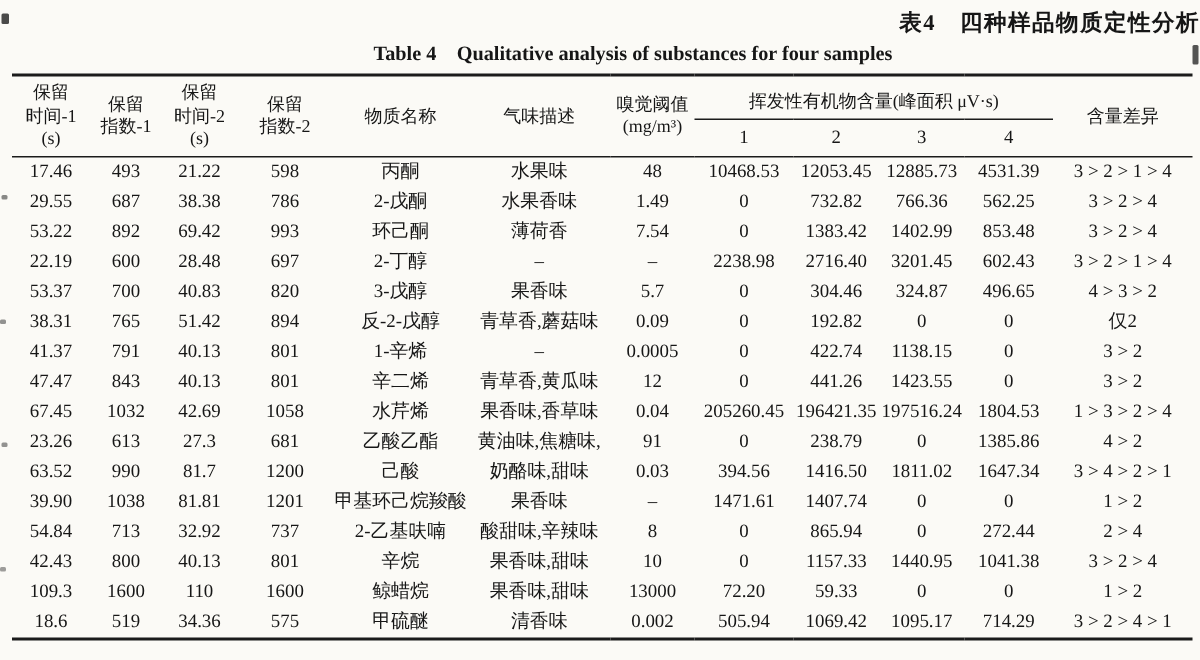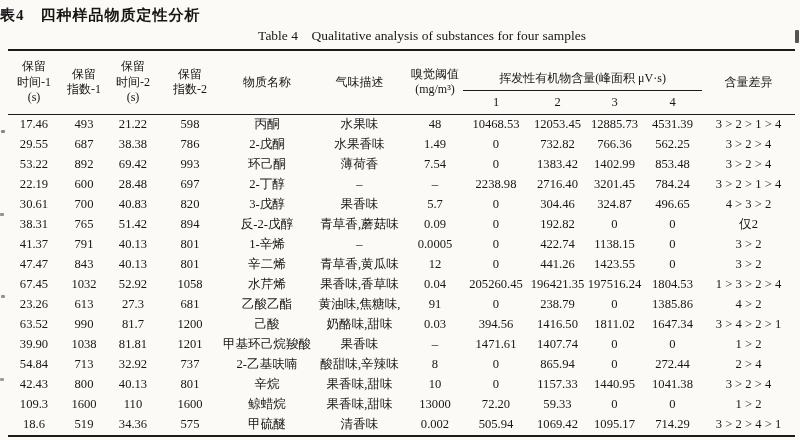--- a/index.html
+++ b/index.html
@@ -7,30 +7,30 @@
     width: 800px; height: 440px;
     background: #fbfaf6;
     font-family: "Liberation Serif", "DejaVu Serif", serif;
     color: #161616;
     overflow: hidden;
   }
   .page { position: relative; width: 800px; height: 440px; }
 
   .title-zh {
     padding-top: 6px;
-    text-align: left;
+    text-align: right;
     font-size: 15px;
     font-weight: 700;
     letter-spacing: 1px;
   }
   .title-en {
     margin-top: 3px;
     text-align: center;
     font-size: 13.5px;
-    font-weight: 400;
+    font-weight: 700;
     padding-left: 44px;
   }
 
   table.main {
     border-collapse: collapse;
     table-layout: fixed;
     width: 787px;
     margin: 5px 0 0 8px;
     border-top: 2.3px solid #1b1b1b;
     border-bottom: 2.6px solid #1b1b1b;
@@ -40,21 +40,21 @@
     font-weight: 400;
     font-size: 12px;
     line-height: 1.3;
     white-space: pre-line;
     vertical-align: middle;
     text-align: center;
     padding: 3px 0;
   }
   th.spanner {
     border-bottom: 1.1px solid #1b1b1b;
-    padding: 20px 0 3px 0;
+    padding: 8px 0 3px 0;
     white-space: nowrap;
   }
   tr.subrow th { padding: 3px 0 4px 0; font-size: 12.5px; }
 
   tbody td {
     text-align: center;
     vertical-align: middle;
     font-size: 12.6px;
     height: 20px;
     padding: 0;
@@ -167,25 +167,25 @@
           <td>22.19</td>
           <td>600</td>
           <td>28.48</td>
           <td>697</td>
           <td>2-丁醇</td>
           <td>–</td>
           <td>–</td>
           <td>2238.98</td>
           <td>2716.40</td>
           <td>3201.45</td>
-          <td>784.24</td>
+          <td>602.43</td>
           <td>3 &gt; 2 &gt; 1 &gt; 4</td>
         </tr>
         <tr>
-          <td>30.61</td>
+          <td>53.37</td>
           <td>700</td>
           <td>40.83</td>
           <td>820</td>
           <td>3-戊醇</td>
           <td>果香味</td>
           <td>5.7</td>
           <td>0</td>
           <td>304.46</td>
           <td>324.87</td>
           <td>496.65</td>
@@ -229,21 +229,21 @@
           <td>12</td>
           <td>0</td>
           <td>441.26</td>
           <td>1423.55</td>
           <td>0</td>
           <td>3 &gt; 2</td>
         </tr>
         <tr>
           <td>67.45</td>
           <td>1032</td>
-          <td>52.92</td>
+          <td>42.69</td>
           <td>1058</td>
           <td>水芹烯</td>
           <td>果香味,香草味</td>
           <td>0.04</td>
           <td>205260.45</td>
           <td>196421.35</td>
           <td>197516.24</td>
           <td>1804.53</td>
           <td>1 &gt; 3 &gt; 2 &gt; 4</td>
         </tr>

